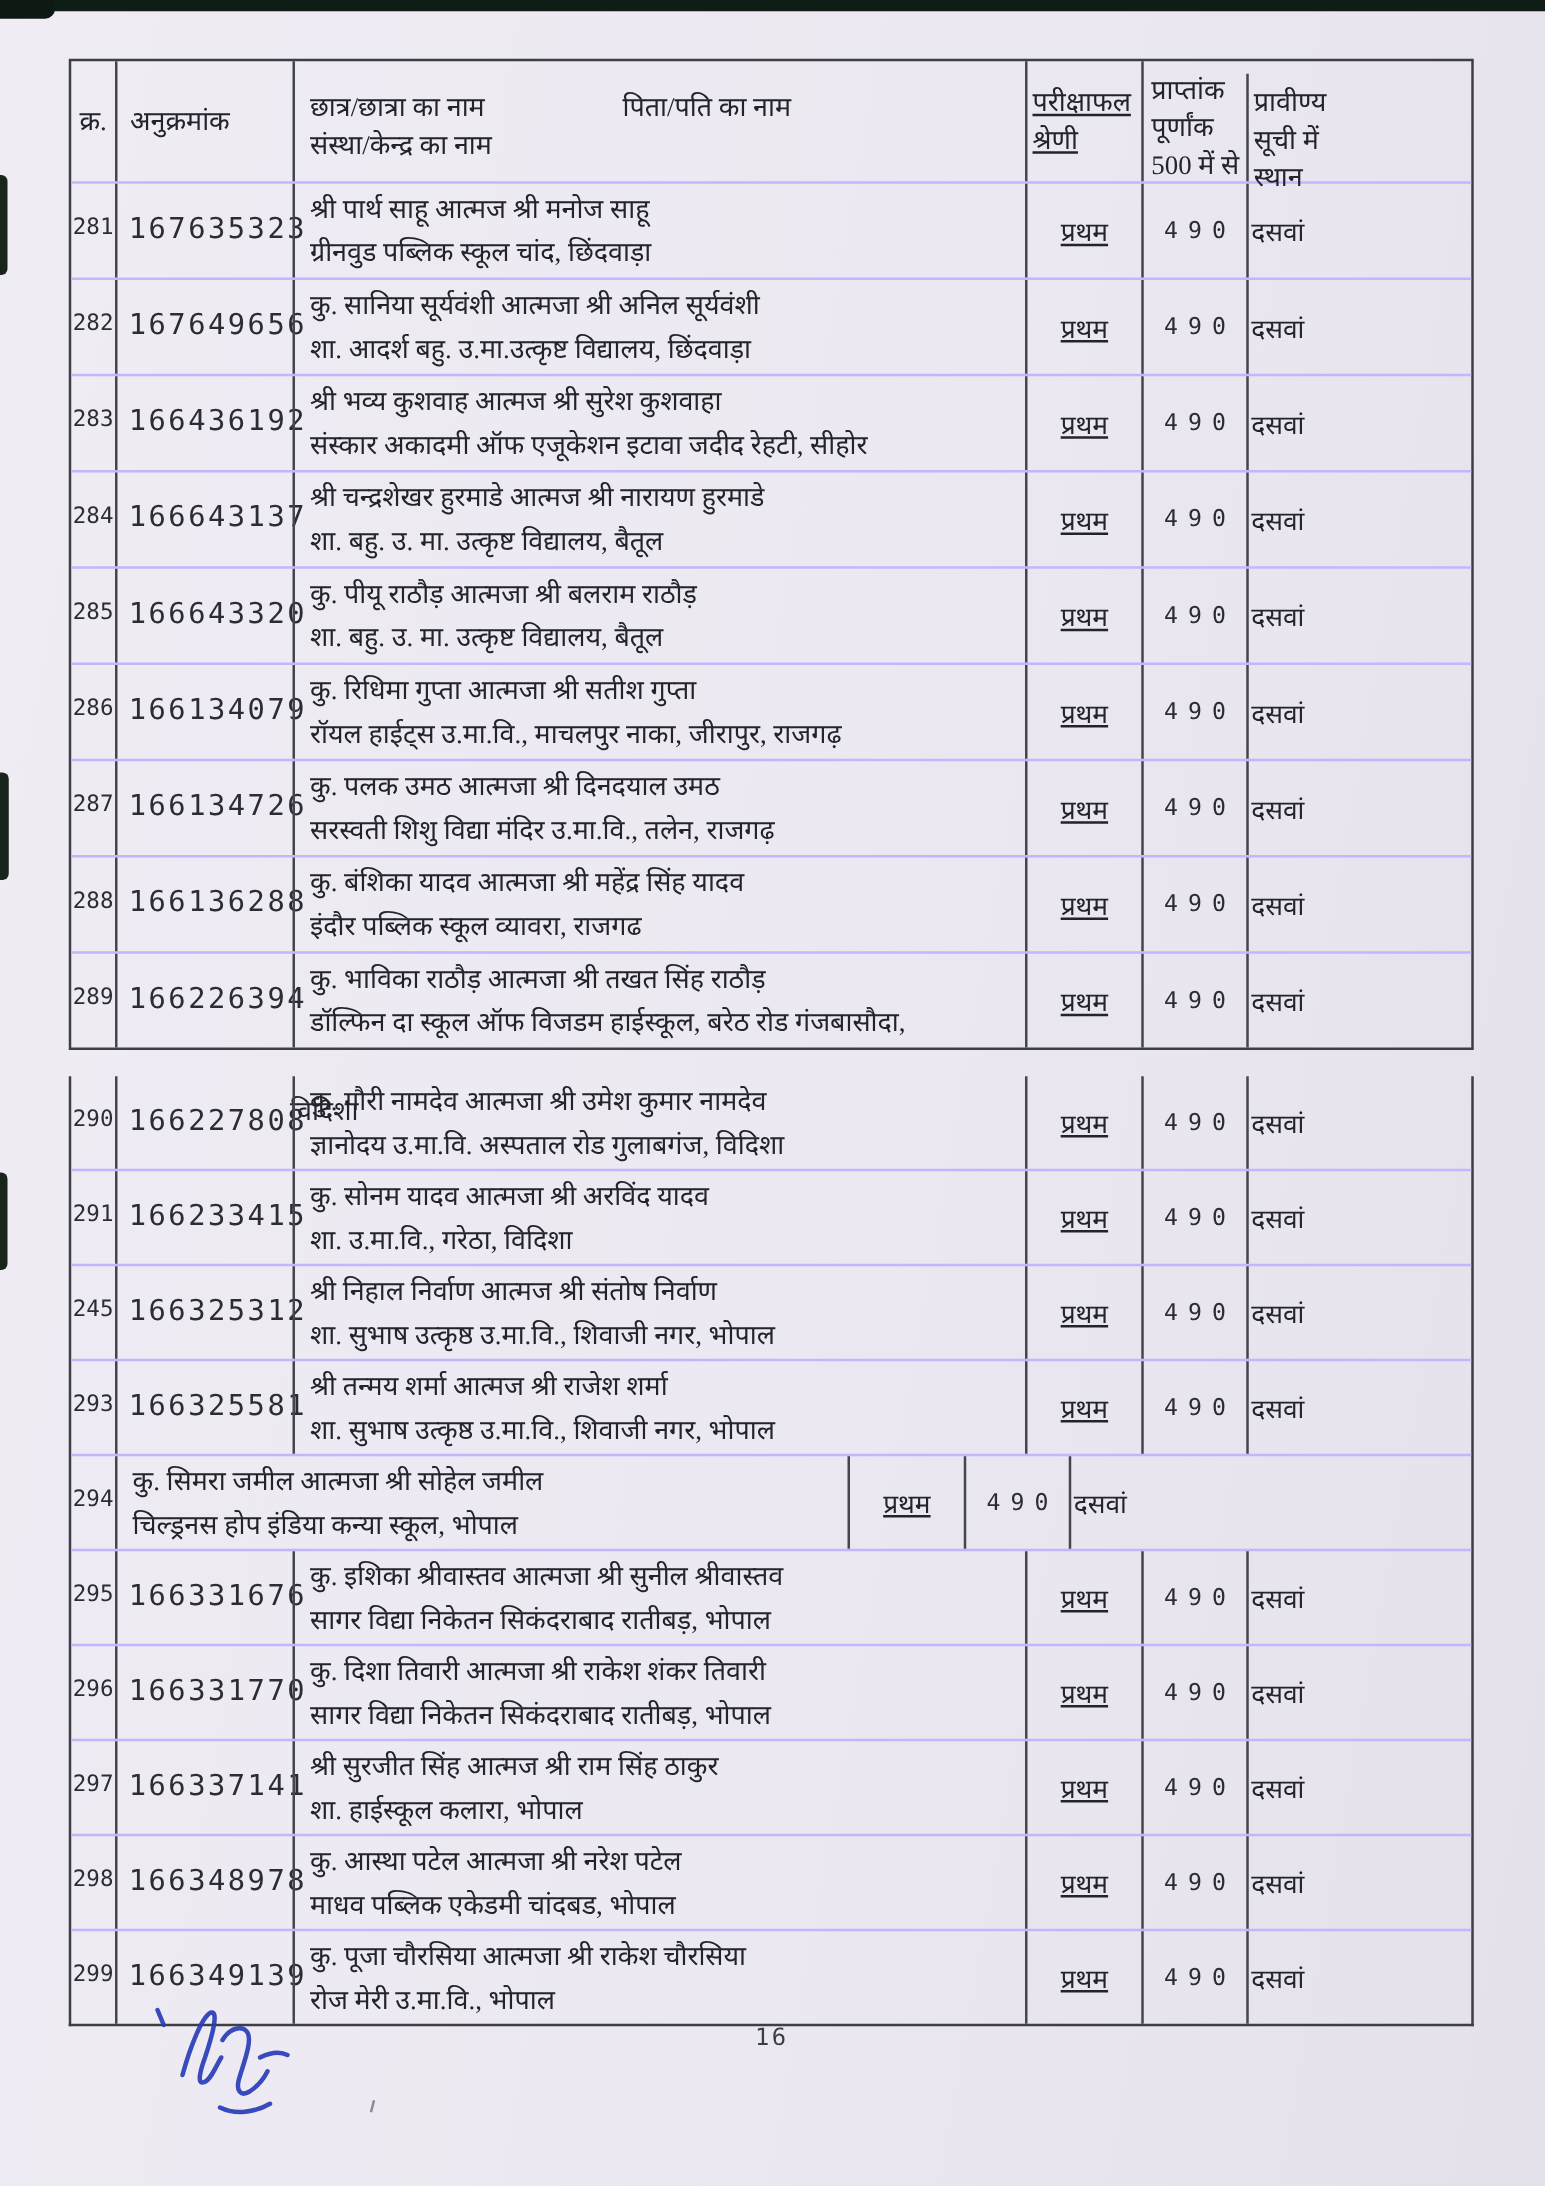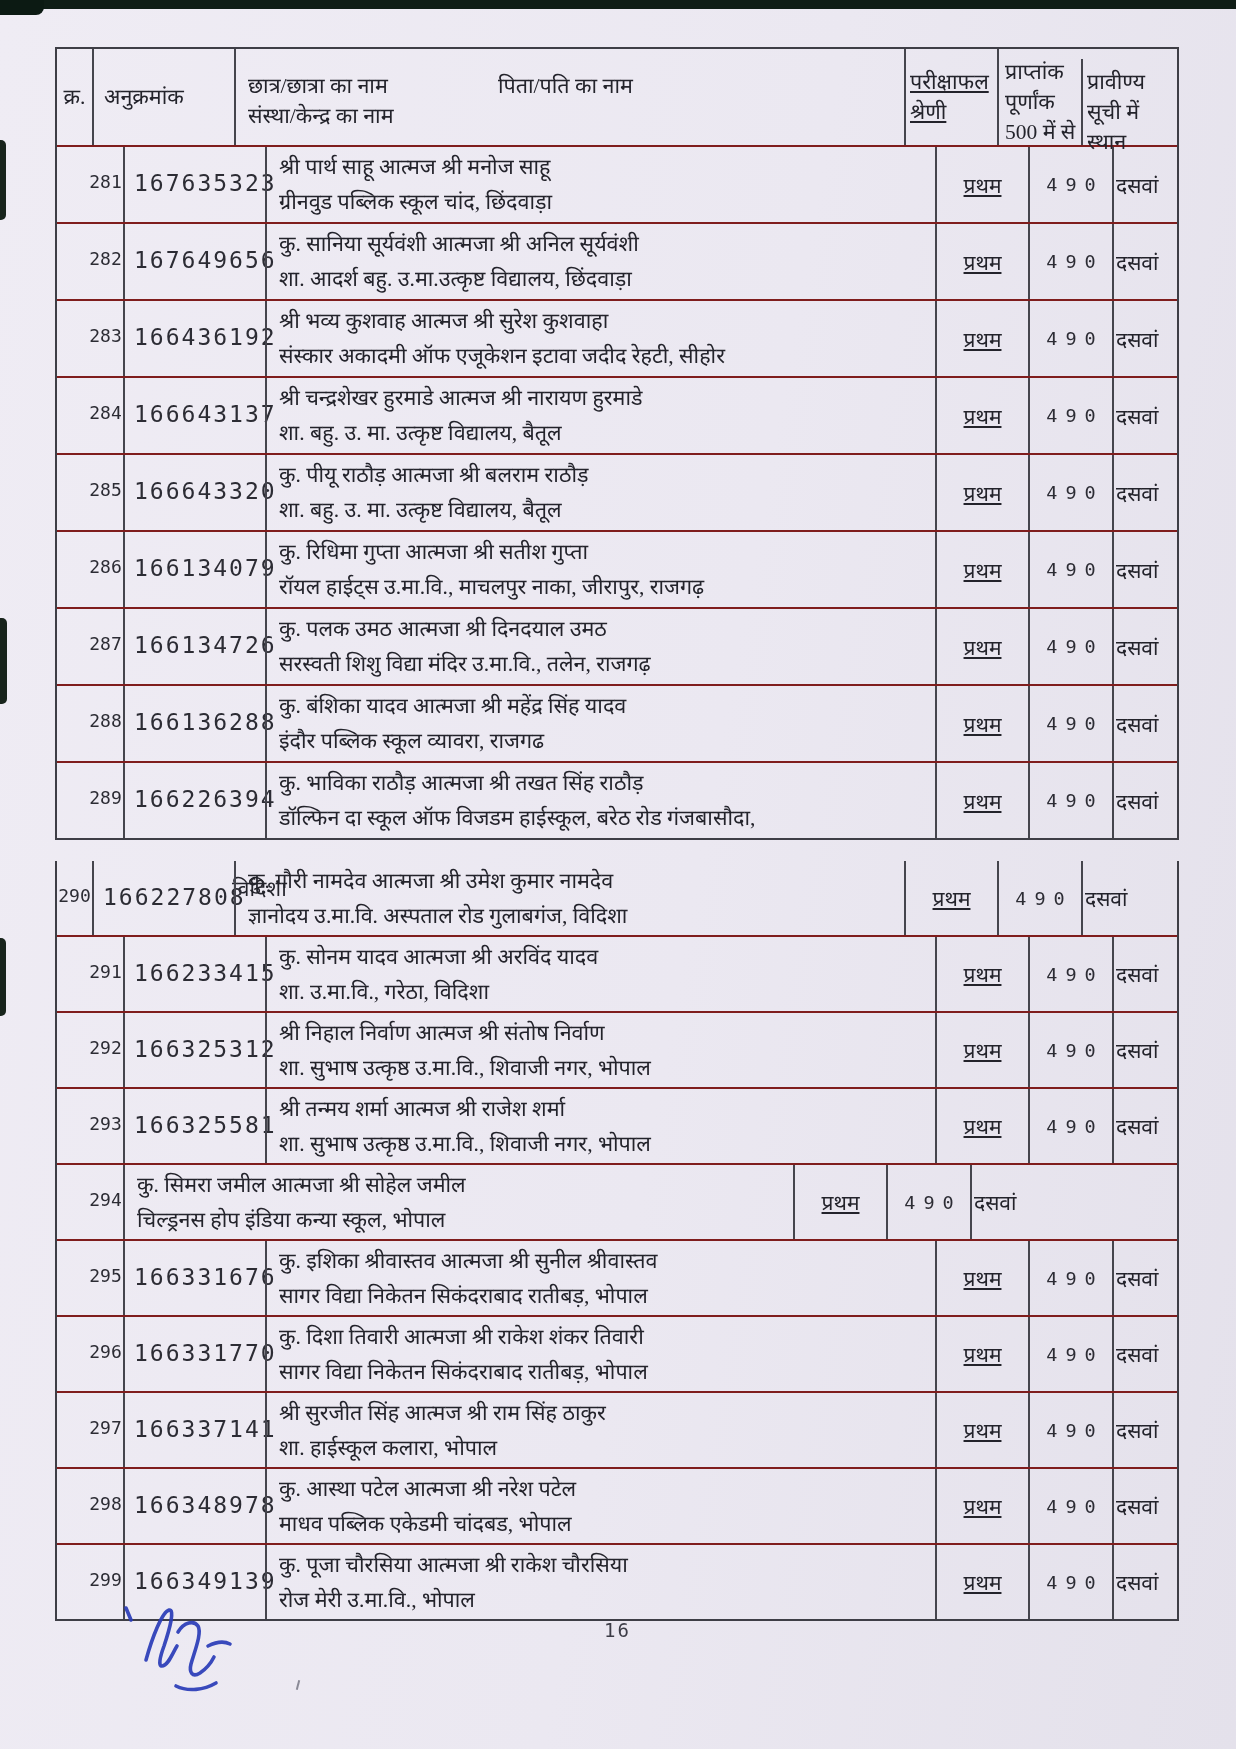--- a/index.html
+++ b/index.html
@@ -17,27 +17,27 @@
   .smudge.s2{top:618px;width:7px;height:86px;}
   .smudge.s3{top:938px;width:6px;height:78px;}
   .tick{position:absolute;left:297px;top:1680px;width:2px;height:10px;background:#8a8a96;transform:rotate(14deg);}
 
   
   .tbl{position:absolute;left:55px;width:1124px;border:2px solid #3e3e46;box-sizing:border-box;background:transparent;}
   .tbl1{top:47px;}
   .tbl2{top:861px;border-top:none;}
   .row{display:flex;height:75px;}
   .tbl2 .row{height:74px;}
-  .row + .row{border-top:2px solid #7f1d1d;padding-left:31px;}
+  .row + .row{border-top:2px solid #c4b5fd;}
   .thead{height:96px;}
   .c{box-sizing:border-box;flex-shrink:0;overflow:visible;}
   .c + .c{border-left:2px solid #45454d;}
   .c1{width:35px;}
   .c2{width:142px;}
-  .c3{width:670px;}
+  .c3{width:586px;}
   .c4{width:93px;text-decoration:underline;}
   .c5{width:84px;}
   .c6{width:76px;}
 
   
   .num{font-family:"DejaVu Sans Mono","Liberation Mono",monospace;color:#2c2c34;}
   .c1.num{padding-top:24px;text-align:center;font-size:18px;}
   .c2.num{padding-top:23px;padding-left:9px;font-size:23px;letter-spacing:2px;}
   .c3.namecell{padding:3px 0 0 12px;font-size:21.5px;line-height:35px;}
   .c4.res{display:flex;align-items:center;justify-content:center;font-size:21px;}
@@ -230,21 +230,21 @@
     <div class="c c3 namecell">
       <div>कु. सोनम यादव आत्मजा श्री अरविंद यादव</div>
       <div>शा. उ.मा.वि., गरेठा, विदिशा</div>
     </div>
     <div class="c c4 res">प्रथम</div>
     <div class="c c5 marks">490</div>
     <div class="c c6 merit">दसवां</div>
   </div>
 
   <div class="row">
-    <div class="c c1 num">292</div>
+    <div class="c c1 num">245</div>
     <div class="c c2 num">166325312</div>
     <div class="c c3 namecell">
       <div>श्री निहाल निर्वाण आत्मज श्री संतोष निर्वाण</div>
       <div>शा. सुभाष उत्कृष्ठ उ.मा.वि., शिवाजी नगर, भोपाल</div>
     </div>
     <div class="c c4 res">प्रथम</div>
     <div class="c c5 marks">490</div>
     <div class="c c6 merit">दसवां</div>
   </div>
 

